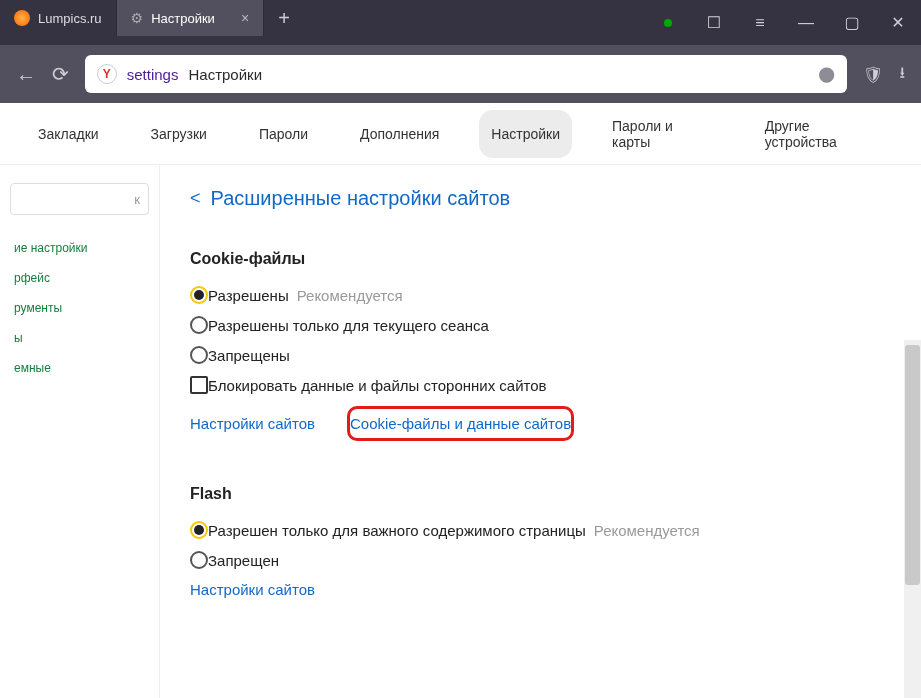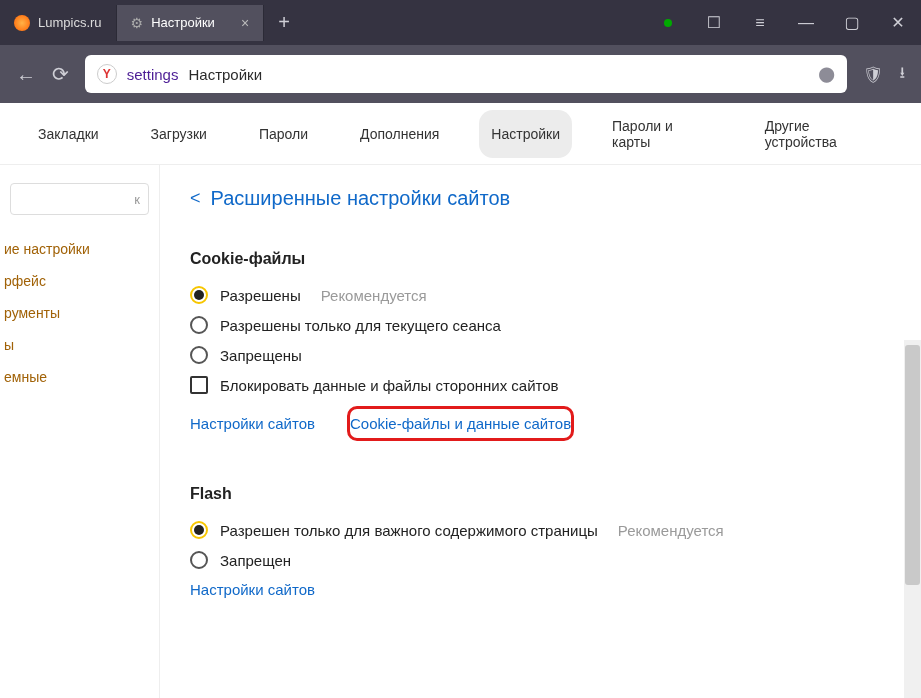--- a/index.html
+++ b/index.html
@@ -1,18 +1,18 @@
 <!DOCTYPE html>
 <html><head>
 <meta charset="utf-8">
 <style>
   *{box-sizing:border-box;margin:0;padding:0;font-family:Arial,Helvetica,sans-serif}
   html,body{width:921px;height:698px;background:#fff;overflow:hidden}
   
-  .titlebar{height:45px;background:#353341;display:flex;align-items:center}
+  .titlebar{height:45px;background:#353341;display:flex;align-items:flex-start}
   .tab{height:36px;display:flex;align-items:center;gap:8px;padding:0 14px;font-size:13px;color:#ddd;border-right:1px solid #2b2a36;position:relative}
   .tab.active{background:#52505e;color:#fff}
   .favicon{width:16px;height:16px;border-radius:50%}
   .fav-orange{background:radial-gradient(circle,#ffb347 0,#ff7a18 70%)}
   .fav-gear{color:#aaa;font-size:14px;line-height:1}
   .tab .close{margin-left:18px;color:#bbb;font-size:14px}
   .newtab{width:40px;height:36px;display:flex;align-items:center;justify-content:center;color:#cfcfd6;font-size:20px}
   .win-controls{margin-left:auto;display:flex;align-items:center;height:45px}
   .win-controls>div{width:46px;height:45px;display:flex;align-items:center;justify-content:center;color:#cfcfd6}
   .ext-dot{width:8px;height:8px;background:#0a0;border-radius:50%}
@@ -27,26 +27,26 @@
   .tool-ico{color:#cfcfd6}
   
   .page{height:595px;background:#f6f6f6;display:flex;flex-direction:column}
   .nav{height:62px;display:flex;align-items:center;gap:28px;padding:0 26px;background:#fff;border-bottom:1px solid #eee;font-size:14px;color:#333}
   .nav span{cursor:pointer;padding:16px 12px;border-radius:14px}
   .nav span.active{background:#ececec}
   
   .body{flex:1;display:flex;overflow:hidden}
   .sidebar{width:160px;background:#fff;border-right:1px solid #eee;padding:18px 0;position:relative}
   .search{margin:0 10px 18px;height:32px;border:1px solid #ddd;border-radius:4px;display:flex;align-items:center;justify-content:flex-end;padding:0 8px;color:#999;font-size:13px}
-  .sidebar .si{padding:8px 4px;font-size:14px;color:#a16207;white-space:nowrap;overflow:hidden}
+  .sidebar .si{padding:8px 14px;font-size:12px;color:#15803d;white-space:nowrap;overflow:hidden}
   .content{flex:1;padding:22px 30px;overflow-y:auto;background:#fff}
   .crumb{display:flex;align-items:center;gap:10px;color:#1069c9;font-size:20px;margin-bottom:40px}
   .crumb .chev{font-size:18px}
   .section-title{font-size:16px;font-weight:700;margin-bottom:18px;color:#222}
-  .opt{display:flex;align-items:center;gap:12px;margin-bottom:12px;font-size:15px;color:#222}
+  .opt{display:flex;align-items:center;gap:0;margin-bottom:12px;font-size:15px;color:#222}
   .hint{color:#9a9a9a;margin-left:8px}
   .radio{width:18px;height:18px;border:2px solid #555;border-radius:50%;display:inline-flex;align-items:center;justify-content:center}
   .radio.sel{border-color:#f7c600}
   .radio.sel::after{content:"";width:10px;height:10px;background:#222;border-radius:50%}
   .chk{width:18px;height:18px;border:2px solid #333;border-radius:2px}
   .links{margin-top:10px;display:flex;gap:32px;align-items:center}
   .link{color:#1069c9;font-size:15px;cursor:pointer}
   .hl{border:3px solid #e21b1b;border-radius:10px;padding:6px 0}
   .section+.section{margin-top:44px}
   

